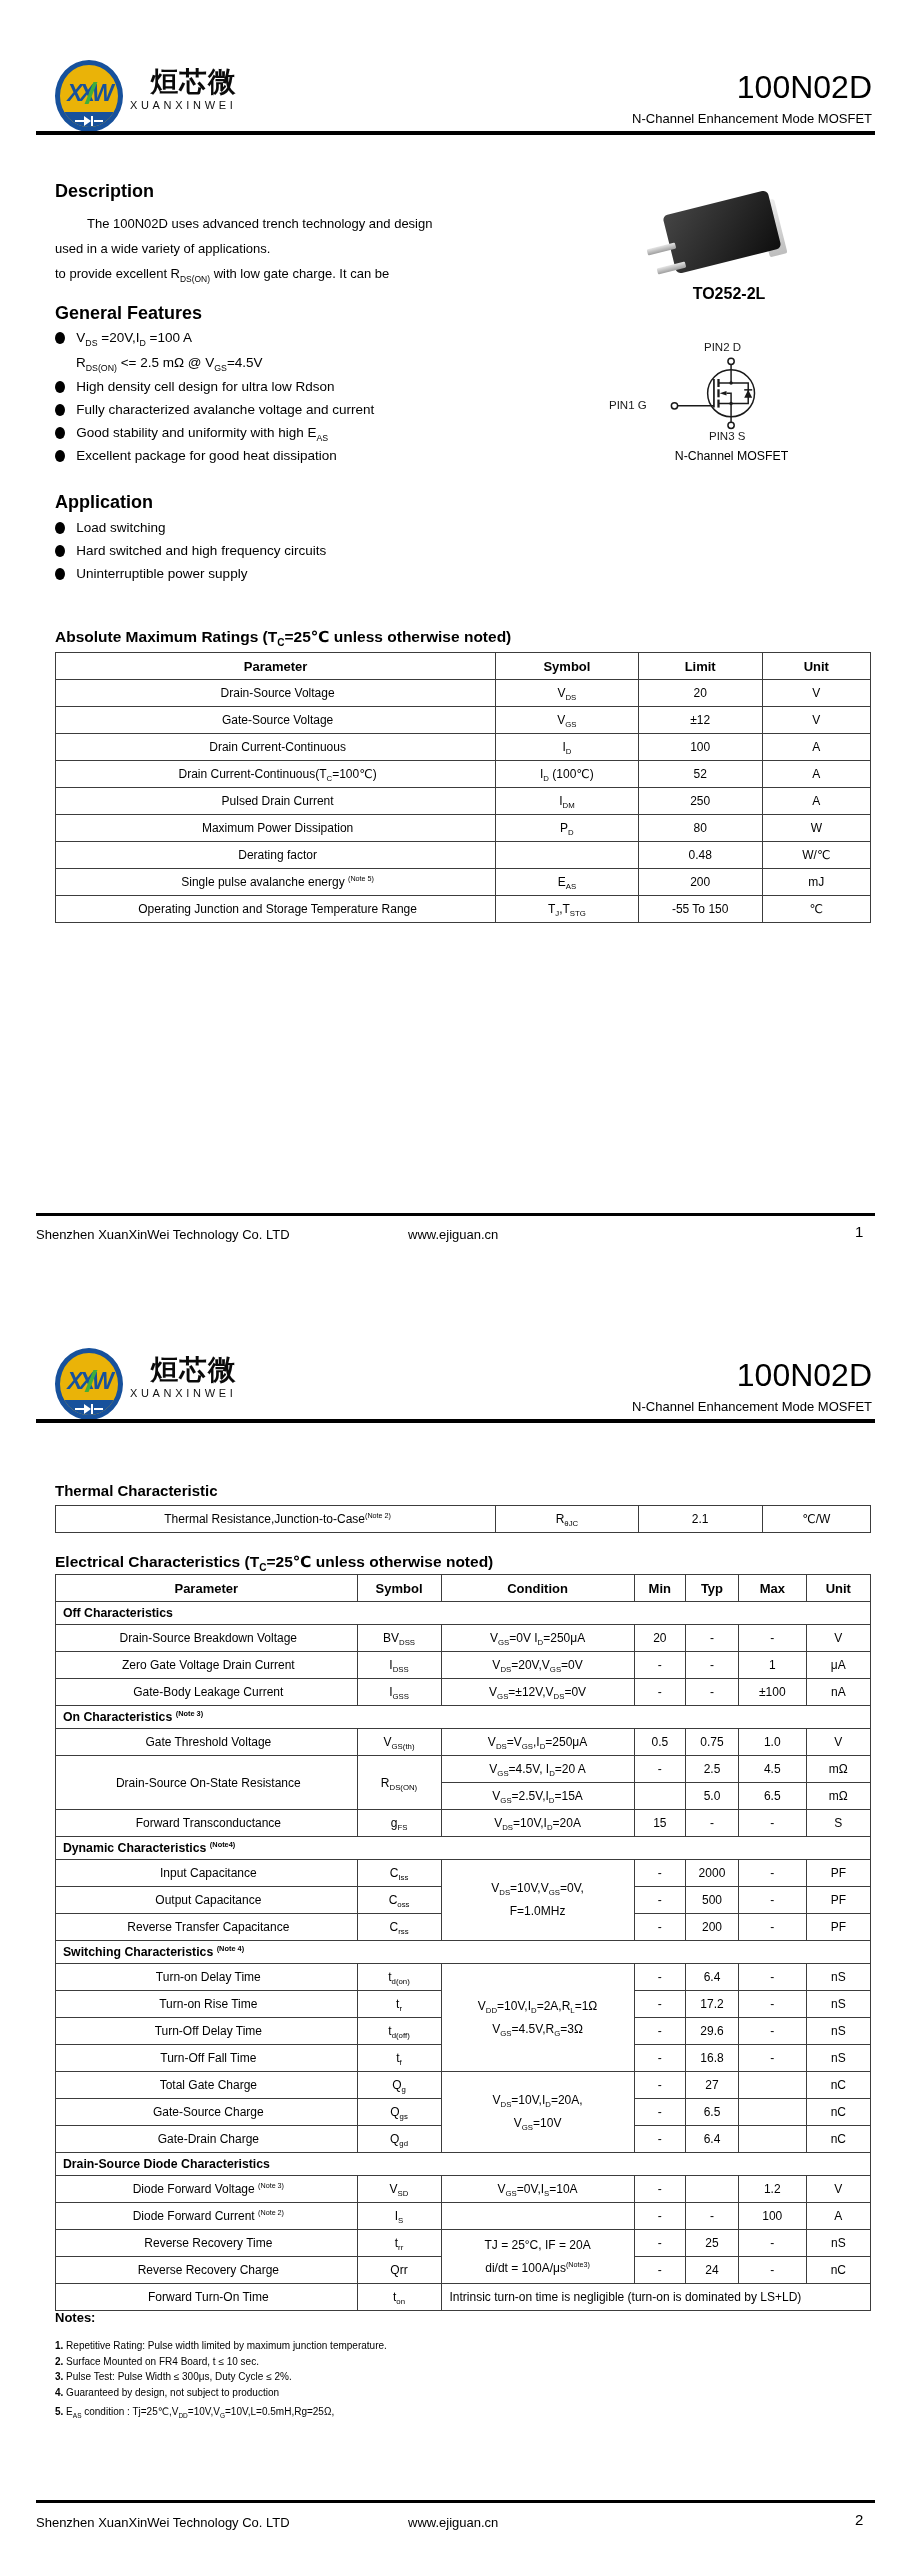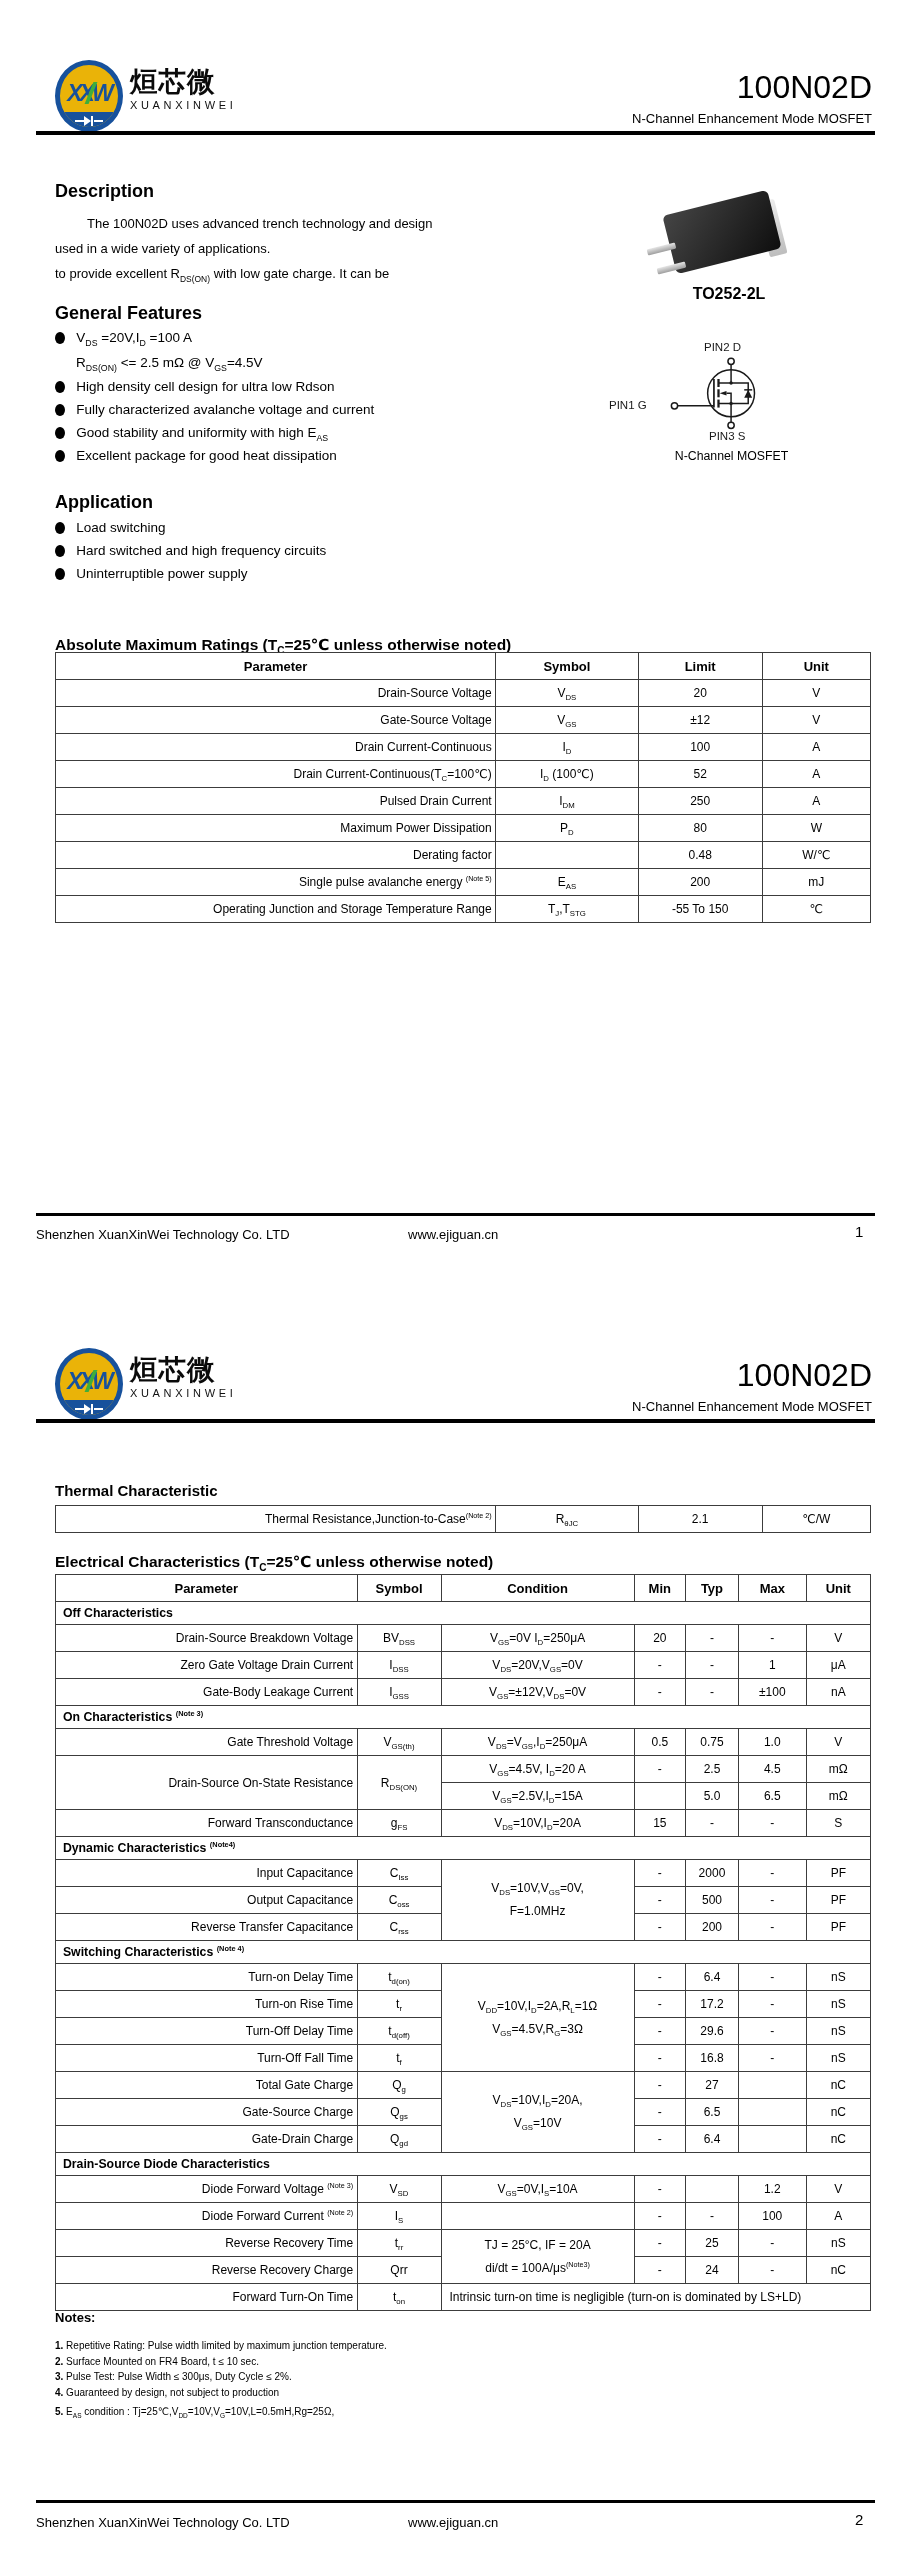--- a/index.html
+++ b/index.html
@@ -12,21 +12,21 @@
   .logo{display:flex;align-items:flex-start;}
   .logo-mark{position:relative;width:68px;height:72px;border:5.2px solid #17519c;border-radius:50%;background:#eab308;overflow:hidden;box-sizing:border-box;}
   .logo-mono{position:absolute;left:0;right:0;top:15px;text-align:center;font-weight:bold;font-style:italic;font-size:23px;letter-spacing:-2.9px;color:#17519c;}
   .logo-green{position:absolute;left:29px;top:17px;width:4px;height:22px;background:#3fae3b;transform:skewX(-22deg);}
   .logo-band{position:absolute;left:-5.2px;right:-5.2px;bottom:-5.2px;height:20.7px;background:#17519c;}
   .d-wrap{position:absolute;left:0;right:0;top:4.6px;display:flex;align-items:center;justify-content:center;}
   .d-line{width:9.2px;height:1.7px;background:#fff;}
   .d-tri{width:0;height:0;border-left:7.5px solid #fff;border-top:5.2px solid transparent;border-bottom:5.2px solid transparent;}
   .d-bar{width:1.7px;height:10.3px;background:#fff;margin-right:1.1px;}
   .logo-text{margin-left:6.9px;padding-top:6.9px;}
-  .logo-cn{font-size:27.5px;font-weight:bold;line-height:1.1;color:#0a0a0a;letter-spacing:1.1px;}
+  .logo-cn{font-size:27.5px;font-weight:bold;line-height:1.1;color:#0a0a0a;letter-spacing:1.1px;text-align:right;}
   .logo-en{font-size:11px;letter-spacing:3.7px;color:#111;margin-top:2.3px;}
   .brand{text-align:right;}
   .part-no{font-size:32px;font-weight:400;line-height:1;}
   .part-sub{font-size:13px;margin-top:7.5px;}
   .rule{position:absolute;left:36px;width:839px;height:4px;background:#000;}
 
   
   .h-big{font-size:18px;font-weight:bold;}
   .h-table{font-size:15.5px;font-weight:bold;}
   .desc-line{font-size:13px;line-height:25px;white-space:nowrap;}
@@ -47,21 +47,21 @@
 
   
   .schem{width:161px;height:100px;}
   .pin-label{font-size:11.5px;color:#1a1a1a;white-space:nowrap;}
   .mos-caption{font-size:12.3px;text-align:center;width:207px;}
 
   
   table.t{border-collapse:collapse;table-layout:fixed;width:816px;background:#fff;}
   table.t td{border:1.1px solid #3c3c3c;font-size:12px;text-align:center;padding:0 3.4px;height:26px;overflow:hidden;}
   table.t tr.head td{font-weight:bold;font-size:13px;height:26px;}
-  table.t td.param{text-align:right;padding-left:7.5px;}
+  table.t td.param{text-align:center;padding-left:7.5px;}
   table.t tr.sec td{text-align:left;font-weight:bold;padding-left:6.9px;height:22px;font-size:12.3px;}
   table.t td.cond-long{text-align:left;padding-left:8px;}
   .c2{line-height:1.9;}
 
   
   .notes-title{font-size:13px;font-weight:bold;}
   .note{font-size:10px;white-space:nowrap;text-align:right;}
   .note b{font-weight:bold;}
   .footer-company{font-size:13px;}
   .footer-site{font-size:13px;}
@@ -174,21 +174,21 @@
         <circle cx="134" cy="70" r="3"></circle>
         <circle cx="134" cy="106" r="3"></circle>
       </g>
     </svg>
     <span class="abs pin-label" style="left:50px;top:-2.3px;">PIN2  D</span>
     <span class="abs pin-label" style="left:-45px;top:56px;">PIN1  G</span>
     <span class="abs pin-label" style="left:55px;top:87px;">PIN3 S</span>
   </div>
   <div class="abs mos-caption" style="left:628px;top:449px;">N-Channel MOSFET</div>
 
-  <div class="abs h-table" style="left:55px;top:628px;margin-top:8px;">Absolute Maximum Ratings (T<sub>C</sub>=25℃ unless otherwise noted)</div>
+  <div class="abs h-table" style="left:55px;top:628px;">Absolute Maximum Ratings (T<sub>C</sub>=25℃ unless otherwise noted)</div>
   <table class="t abs" style="left:55px;top:652px;">
     <colgroup>
         <col style="width:54%">
         <col style="width:17.5%">
         <col style="width:15.2%">
         <col style="width:13.3%">
       </colgroup>
     <tbody>
         <tr class="head">
       <td>Parameter</td>

